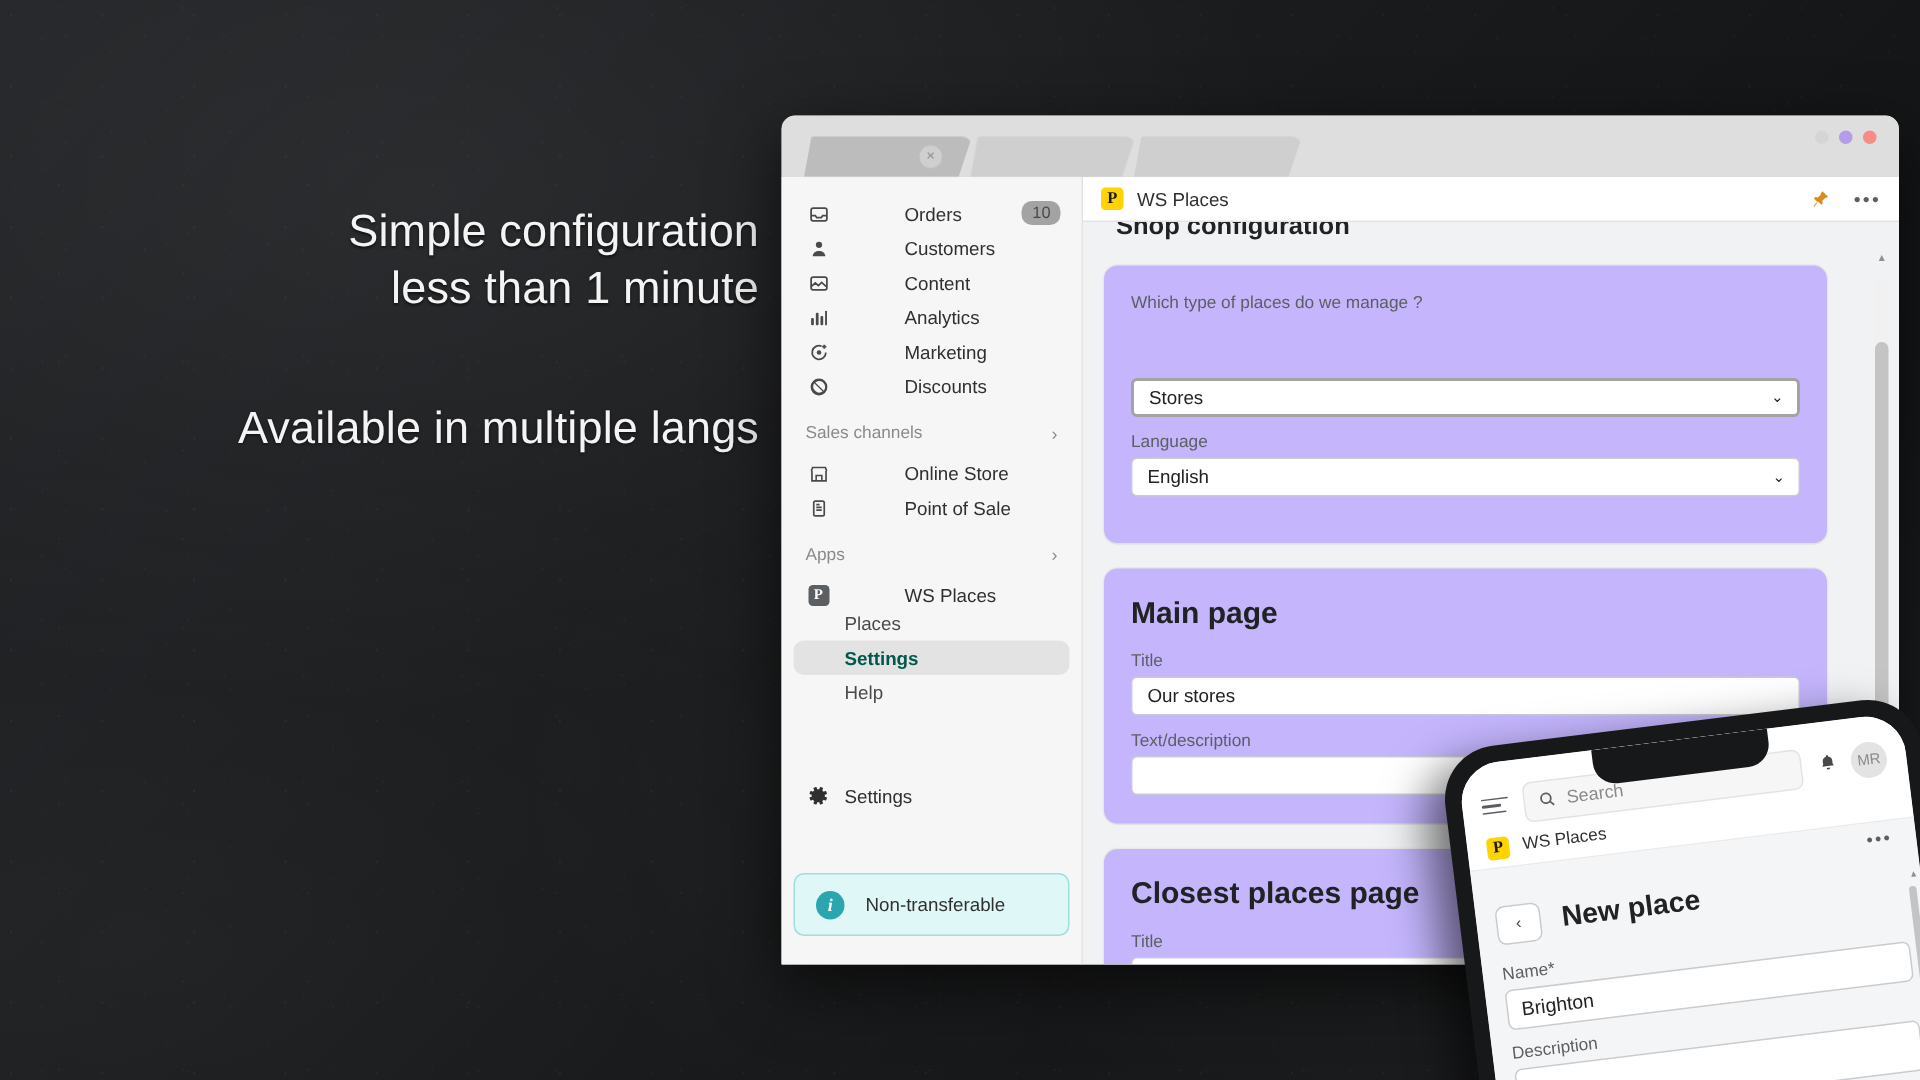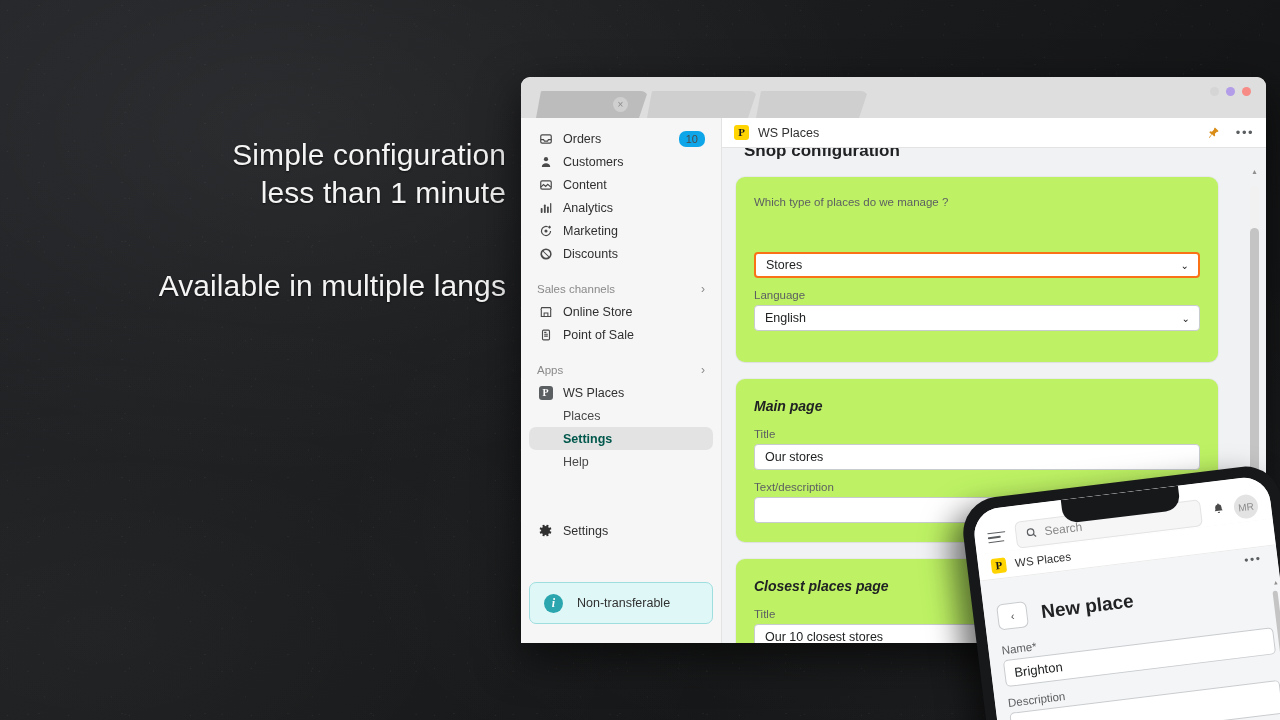--- a/index.html
+++ b/index.html
@@ -104,39 +104,40 @@
   
   #sidebar {
     width: 201px;
     background: #f6f6f7;
     border-right: 1px solid #e3e3e3;
     padding: 9px 8px 0 8px;
     position: relative;
     flex: 0 0 201px;
   }
   .nav-item {
-    display: flex; align-items: center;
+    display: flex; align-items: flex-end;
     height: 23px;
     padding: 0 8px;
     border-radius: 7px;
     font-size: 12.5px;
     color: #303030;
     margin-bottom: 0px;
+    gap: 40px;
   }
   .nav-item .ico {
     width: 17px; height: 15px;
     margin-right: 9px;
     display: flex; align-items: center; justify-content: center;
     color: #4a4a4a;
     flex: 0 0 17px;
   }
   .nav-item .lbl { flex: 1; white-space: nowrap; }
   .nav-badge {
     font-size: 11px; color: #4a4a4a;
-    background: #0ea5e9;
+    background: #a3a3a3;
     border-radius: 7px;
     padding: 1px 7px;
     line-height: 14px;
   }
   .nav-section {
     display: flex; align-items: center;
     height: 22px;
     padding: 0 8px;
     margin-top: 13px;
     font-size: 11.5px;
@@ -211,41 +212,41 @@
     position: absolute; left:0; right:0; top:30px; bottom:0;
     overflow: hidden;
   }
   #pagehead {
     font-size: 17px; font-weight: 700; color: #202223;
     padding: 0 0 0 22px;
     margin-top: -7px;
     height: 24px;
   }
   .card {
-    background: #bef264;
+    background: #c4b5fd;
     border-radius: 9px;
     margin: 12px 48px 0 14px;
     padding: 19px 18px 19px 18px;
     box-shadow: 0 0 0 1px rgba(0,0,0,.035), 0 1px 1px rgba(0,0,0,.04);
   }
-  .card h3 { font-size: 14px; font-weight: 700; color: #202223; margin-bottom: 14px; font-style: italic; }
+  .card h3 { font-size: 20px; font-weight: 700; color: #202223; margin-bottom: 14px; }
   .fl { font-size: 11.5px; color: #5c5f62; margin-bottom: 4px; }
   .fin {
     height: 26px;
     border: 1px solid #c9cccf;
     border-radius: 4px;
     background: #fff;
     font-size: 12.5px;
     color: #202223;
     display: flex; align-items: center;
     padding: 0 10px;
     margin-bottom: 11px;
     position: relative;
   }
-  .fin.focused { border: 2px solid #f97316; margin-top: 44px; }
+  .fin.focused { border: 2px solid #a3a3a3; margin-top: 44px; }
   .fin .caret {
     position: absolute; right: 9px; top: 50%;
     transform: translateY(-50%);
     font-size: 10px; color: #1a1a1a;
   }
   .fin.tall { height: 26px; }
 
   #vscroll {
     position: absolute; right: 7px; top: 38px; width: 9px; bottom: 10px;
   }

